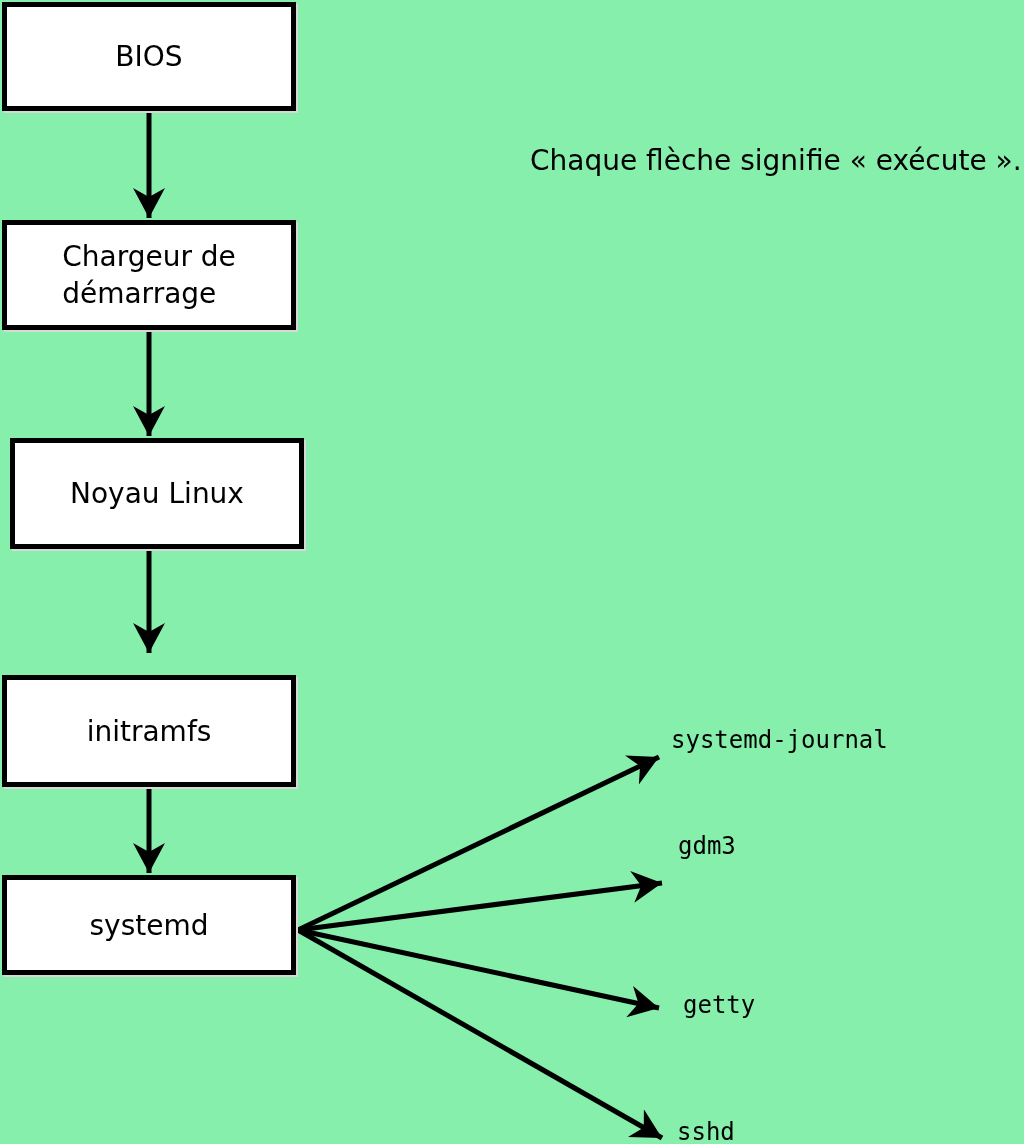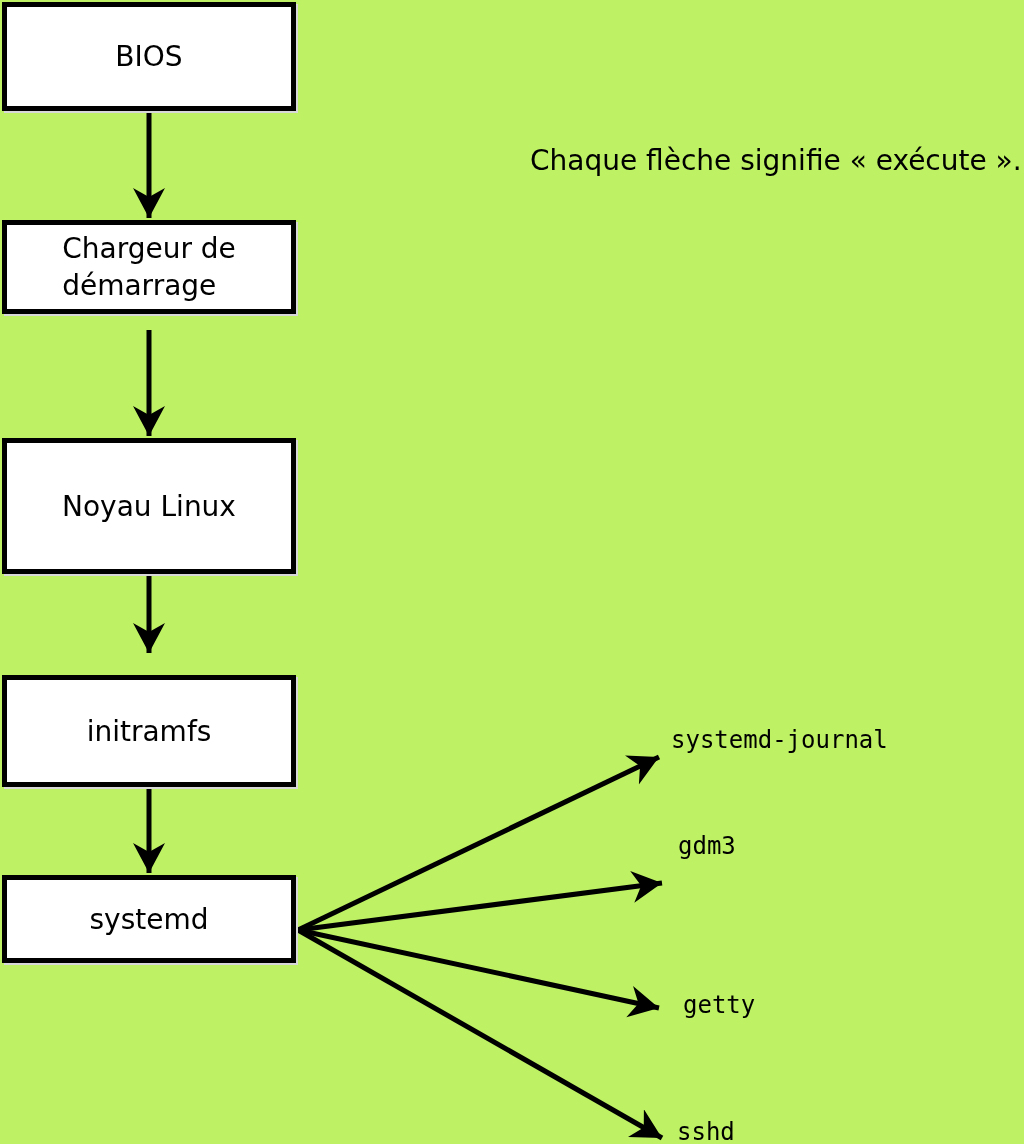--- a/index.html
+++ b/index.html
@@ -4,21 +4,21 @@
 <style>
   html, body {
     margin: 0;
     padding: 0;
     background: #ffffff;
   }
   #canvas {
     position: relative;
     width: 1024px;
     height: 1144px;
-    background: #bef264;
+    background: #86efac;
     overflow: hidden;
     font-family: "DejaVu Sans", sans-serif;
     color: #000000;
   }
   #arrow-layer {
     position: absolute;
     left: 0;
     top: 0;
     width: 1024px;
     height: 1144px;
@@ -35,24 +35,24 @@
     align-items: center;
     justify-content: center;
   }
   .box-label {
     font-size: 28px;
     line-height: 37px;
     white-space: pre-line;
     text-align: left;
   }
   #box-bios      { top: 2px;   height: 109px; }
-  #box-bootloader{ top: 220px; height: 94px; }
-  #box-kernel    { top: 438px; height: 136px; }
+  #box-bootloader{ top: 220px; height: 110px; }
+  #box-kernel    { top: 438px; height: 111px; margin-left: 8px; }
   #box-initramfs { top: 655px; height: 112px; margin-top: 20px; }
-  #box-systemd   { top: 875px; height: 88px; }
+  #box-systemd   { top: 875px; height: 100px; }
   .caption {
     position: absolute;
     left: 530px;
     top: 147px;
     font-size: 28px;
     line-height: 28px;
     white-space: nowrap;
     text-align: center;
   }
   .proc-label {

